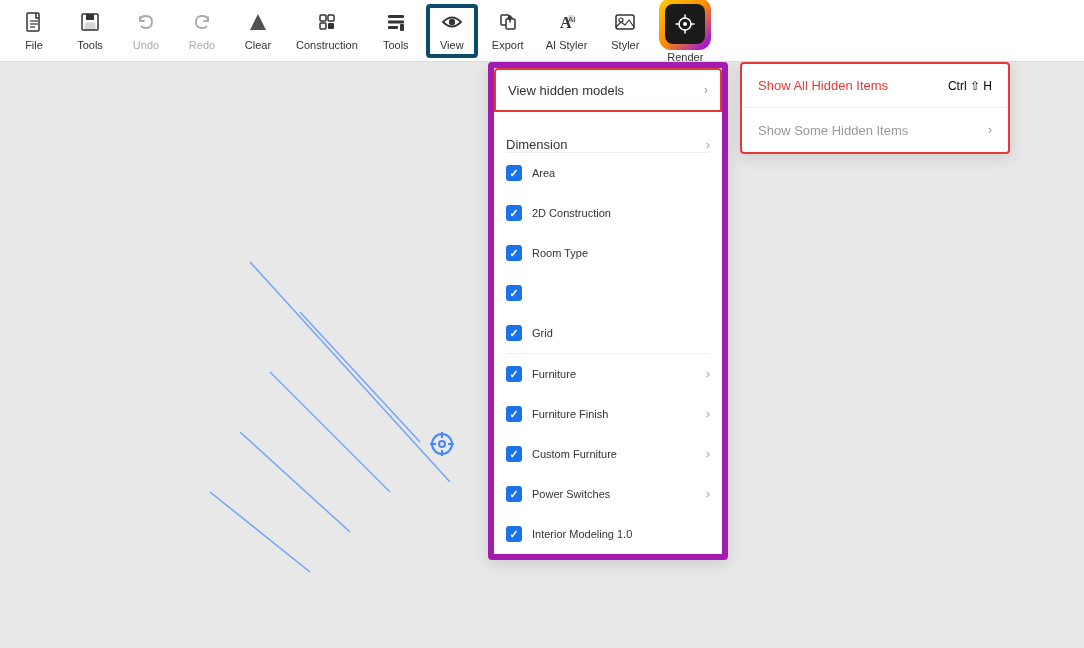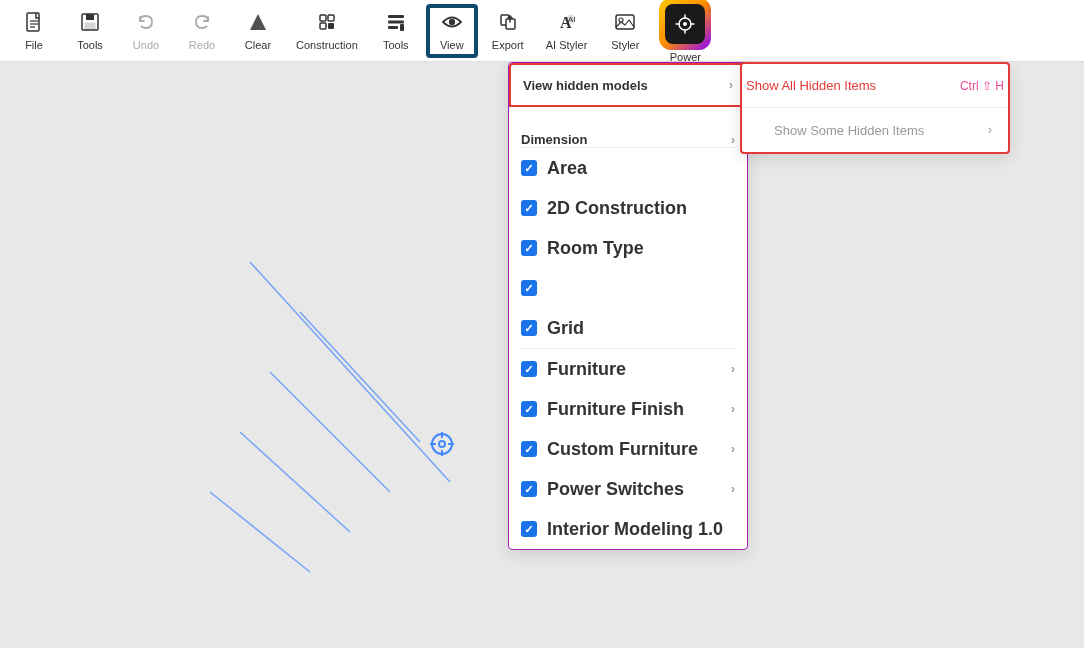--- a/index.html
+++ b/index.html
@@ -38,34 +38,34 @@
     }
 
     
     .canvas-area {
       position: absolute; top: 62px; left: 0; right: 0; bottom: 0;
       background: #e8e8e8;
     }
 
     
     .dropdown-menu {
-      position: absolute; top: 62px; left: 508px; width: 240px;
-      background: #fff; border: 1px solid #a21caf; border-radius: 4px;
-      box-shadow: 0 4px 16px rgba(0,0,0,0.12); z-index: 100; font-weight: bold;
+      position: absolute; top: 62px; left: 488px; width: 240px;
+      background: #fff; border: 6px solid #a21caf; border-radius: 4px;
+      box-shadow: 0 4px 16px rgba(0,0,0,0.12); z-index: 100;
     }
 
     
     .menu-divider { height: 1px; background: #eee; margin: 0 12px; }
 
     
     .menu-row {
       display: flex; align-items: center; padding: 0 12px; height: 40px;
       cursor: pointer; gap: 10px;
     }
-    .menu-row .row-label { font-size: 18px; color: #333; flex: 1; }
+    .menu-row .row-label { font-size: 11px; color: #333; flex: 1; }
     .menu-row .chevron { color: #999; font-size: 12px; }
 
     
     .checkbox {
       width: 16px; height: 16px; background: #1a73e8; border-radius: 3px;
       display: flex; align-items: center; justify-content: center; flex-shrink: 0;
     }
     .checkbox::after { content: '✓'; color: white; font-size: 11px; font-weight: bold; }
 
     
@@ -211,21 +211,21 @@
           <circle cx="14" cy="14" r="6" fill="none" stroke="white" stroke-width="1.5"></circle>
           <circle cx="14" cy="14" r="2" fill="white"></circle>
           <line x1="14" y1="5" x2="14" y2="8" stroke="white" stroke-width="1.5" stroke-linecap="round"></line>
           <line x1="14" y1="20" x2="14" y2="23" stroke="white" stroke-width="1.5" stroke-linecap="round"></line>
           <line x1="5" y1="14" x2="8" y2="14" stroke="white" stroke-width="1.5" stroke-linecap="round"></line>
           <line x1="20" y1="14" x2="23" y2="14" stroke="white" stroke-width="1.5" stroke-linecap="round"></line>
         </svg>
         <span style="color:white; font-size:9px; font-weight:600; position:absolute; bottom:4px; letter-spacing:0.5px; font-family:sans-serif;"></span>
       </div>
     </button>
-    <div style="font-size:11px; text-align:center; color:#333; margin-top:1px;">Power</div>
+    <div style="font-size:11px; text-align:center; color:#333; margin-top:1px;">Render</div>
   </div>
 </div>
 
 <div class="canvas-area">
   <svg width="100%" height="100%">
 
     <line x1="250" y1="200" x2="450" y2="420" stroke="#4488ff" stroke-width="1.5" opacity="0.7"></line>
     <line x1="300" y1="250" x2="420" y2="380" stroke="#4488ff" stroke-width="1.5" opacity="0.7"></line>
     <line x1="270" y1="310" x2="390" y2="430" stroke="#4488ff" stroke-width="1.5" opacity="0.7"></line>
     <line x1="240" y1="370" x2="350" y2="470" stroke="#4488ff" stroke-width="1.5" opacity="0.7"></line>
@@ -310,22 +310,22 @@
   </div>
 
   <div class="menu-row">
     <div class="checkbox"></div>
     <span class="row-label">Interior Modeling 1.0</span>
   </div>
 </div>
 
 <div style="position:absolute; top:62px; left:740px; width:270px; background:#fff; border: 2px solid #e53935; border-radius:4px; box-shadow: 0 4px 16px rgba(0,0,0,0.12); z-index:100;">
 
-  <div style="display:flex; align-items:center; justify-content:space-between; padding:0 4px; height:44px; border-bottom:1px solid #eee; cursor:pointer;">
+  <div style="display:flex; align-items:center; justify-content:space-between; padding:0 16px; height:44px; border-bottom:1px solid #eee; cursor:pointer;">
     <span style="color:#e53935; font-size:13px; font-weight:500;">Show All Hidden Items</span>
-    <span style="color:#ec4899; font-size:12px; white-space:nowrap;">Ctrl ⇧ H</span>
+    <span style="color:#000000; font-size:12px; white-space:nowrap;">Ctrl ⇧ H</span>
   </div>
 
   <div style="display:flex; align-items:center; justify-content:space-between; padding:0 16px; height:44px; cursor:pointer;">
-    <span style="color:#999; font-size:13px;margin-left:16px;">Show Some Hidden Items</span>
+    <span style="color:#999; font-size:13px;">Show Some Hidden Items</span>
     <span style="color:#999; font-size:12px;">›</span>
   </div>
 </div>
 
 </body></html>

